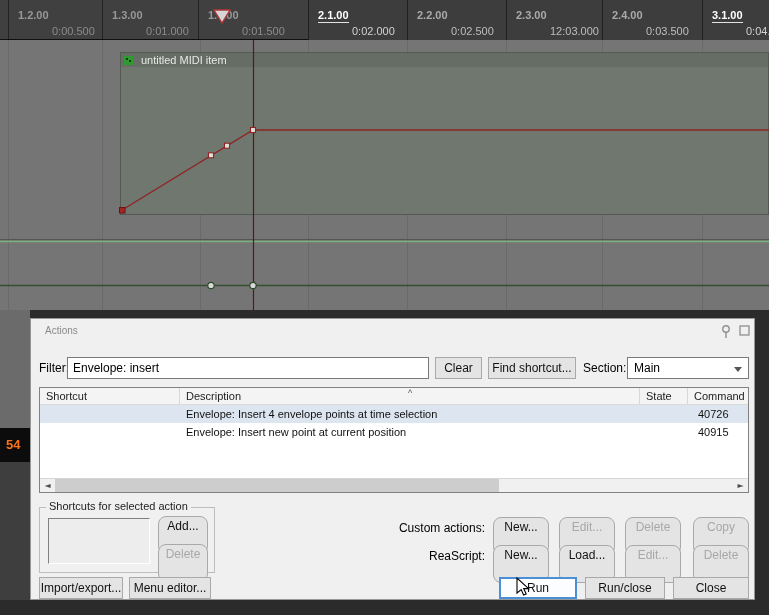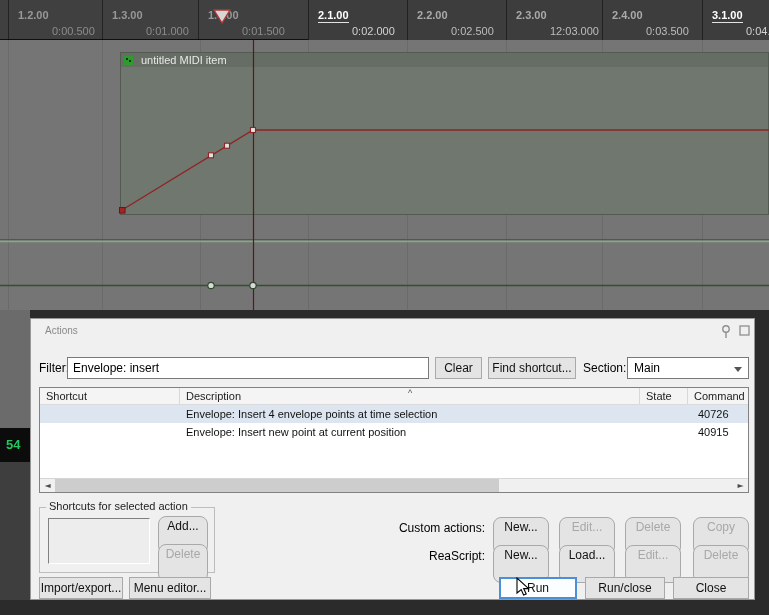--- a/index.html
+++ b/index.html
@@ -26,21 +26,21 @@
   
   #arrange { left:0; top:40px; width:769px; height:270px; background:#757575; overflow:hidden; }
   .gridline { position:absolute; top:0; width:1px; height:270px; background:rgba(40,40,40,0.14); }
   #midi-item { position:absolute; left:120px; top:12px; width:649px; height:163px; background:#6f776f; border:1px solid #525a52; }
   #midi-item-header { height:14px; background:#656d64; display:flex; align-items:center; padding:0 3px; }
   #midi-item-title { font-size:11px; color:#e8e8e8; margin-left:8px; white-space:nowrap; }
   #env-svg { position:absolute; left:0; top:0; pointer-events:none; }
 
   
   #left-gray  { left:0; top:310px; width:30px; height:118px; background:#6b6b6b; }
-  #left-black { left:0; top:428px; width:30px; height:34px; background:#0c0c0c; color:#22c55e; font-size:13px; font-weight:bold; line-height:34px; padding-left:6px; }
+  #left-black { left:0; top:428px; width:30px; height:34px; background:#0c0c0c; color:#f97316; font-size:13px; font-weight:bold; line-height:34px; padding-left:6px; }
   #left-dark  { left:0; top:462px; width:30px; height:138px; background:#3e3e3e; }
 
   
   #dialog { left:30px; top:318px; width:725px; height:282px; background:#f0f0f0; border:1px solid #979797; z-index:5; }
   #dlg-title { position:absolute; left:14px; top:6px; font-size:10px; color:#8a8a8a; }
   .lbl { position:absolute; font-size:12px; color:#000; }
   .btn { position:absolute; height:22px; background:#e4e4e4; border:1px solid #a9a9a9; font-size:12px; color:#111;
          text-align:center; line-height:20px; cursor:default; }
   .btn.small { height:38px; line-height:18px;border-radius:8px; }
   .btn.dis { color:#a8a8a8; }

